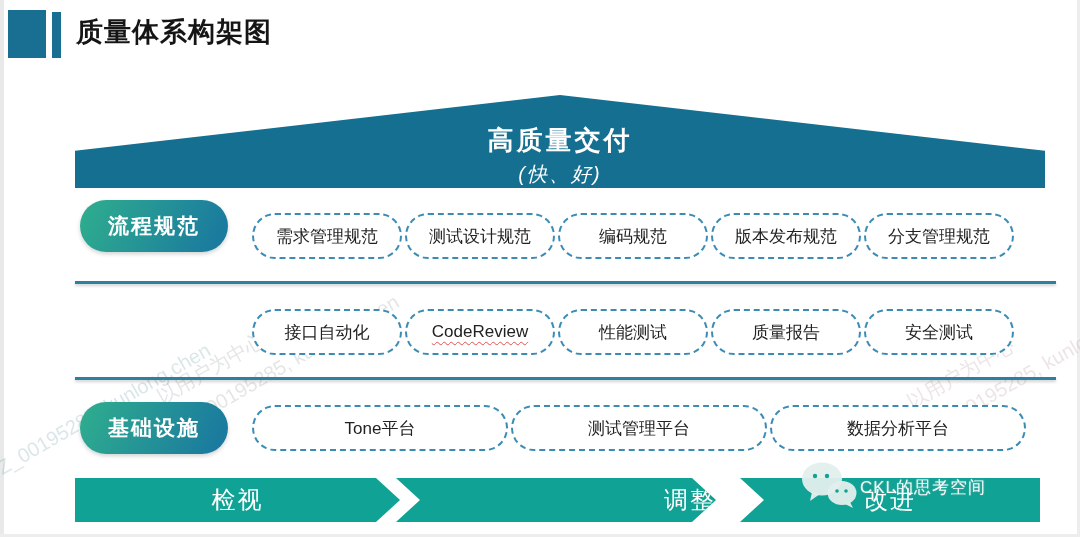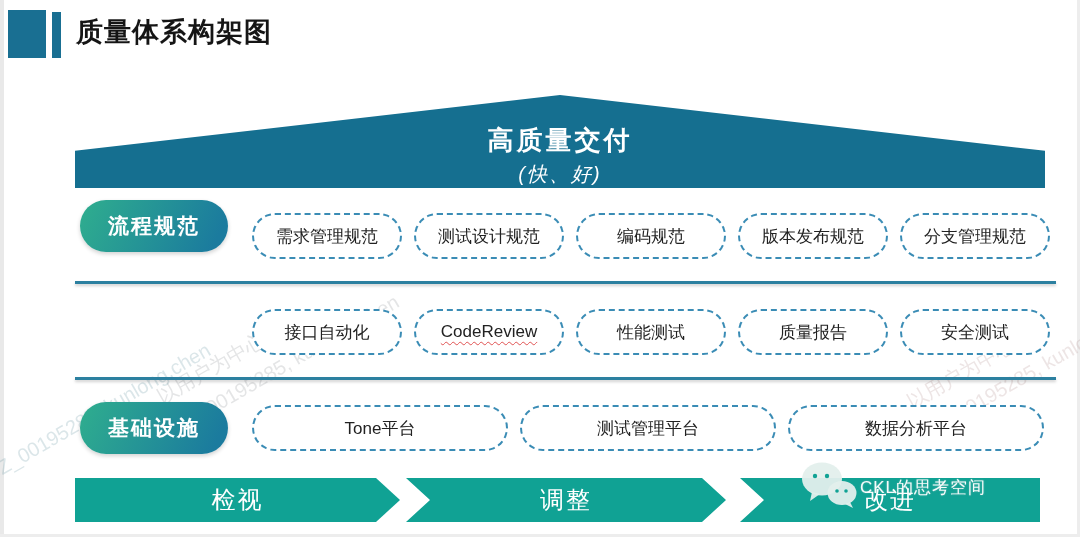--- a/index.html
+++ b/index.html
@@ -28,39 +28,39 @@
 
   
   .pill{
     position:absolute;left:80px;width:148px;height:52px;border-radius:26px;
     background:linear-gradient(115deg,#2fae8e 0%,#1b7b9e 90%);
     color:#fff;font-size:21px;font-weight:bold;letter-spacing:2px;
     display:flex;align-items:center;justify-content:center;
     box-shadow:0 2px 4px rgba(0,0,0,.18);
   }
   .pill-1{top:200px;} .pill-2{top:306px;} .pill-3{top:402px;}
-  .items{position:absolute;left:252px;display:flex;gap:12px;}
+  .items{position:absolute;left:252px;display:flex;gap:3px;}
   .items-1{top:213px;} .items-2{top:309px;} .items-3{top:405px;}
   .dashed-item{
     width:150px;height:46px;box-sizing:border-box;background:#fff;
     border:2px dashed #3a8cb5;border-radius:23px;
     display:flex;align-items:center;justify-content:center;
     font-size:17px;color:#222;white-space:nowrap;
   }
   .items-3 .dashed-item{width:256px;}
   .spellcheck{text-decoration:underline wavy #e05252 1px;text-underline-offset:4px;}
 
   .divider{position:absolute;left:75px;width:981px;height:3px;background:#2c80a0;box-shadow:0 2px 3px rgba(0,0,0,.18);}
   .divider-1{top:281px;} .divider-2{top:377px;}
 
   
   .seg{position:absolute;top:478px;height:44px;background:#10a294;color:#fff;
     display:flex;align-items:center;justify-content:center;font-size:24px;letter-spacing:2px;}
   .seg-1{left:75px;width:325px;clip-path:polygon(0 0,calc(100% - 24px) 0,100% 50%,calc(100% - 24px) 100%,0 100%);align-items:center;}
-  .seg-2{left:406px;width:320px;clip-path:polygon(0 0,calc(100% - 24px) 0,100% 50%,calc(100% - 24px) 100%,0 100%,24px 50%);}
+  .seg-2{left:396px;width:320px;clip-path:polygon(0 0,calc(100% - 24px) 0,100% 50%,calc(100% - 24px) 100%,0 100%,24px 50%);justify-content:flex-end;}
   .seg-3{left:740px;width:300px;clip-path:polygon(0 0,100% 0,100% 100%,0 100%,24px 50%);}
 
   
   .wm{position:absolute;transform:rotate(-30deg);font-size:20px;line-height:34px;white-space:nowrap;pointer-events:none;}
   .wm-a{left:150px;top:315px;color:rgba(150,155,160,0.26);}
   .wm-b{left:900px;top:320px;color:rgba(190,160,160,0.28);}
   .wm-c{left:-30px;top:395px;color:rgba(90,140,155,0.22);}
 
   
   .brand-wm{position:absolute;left:800px;top:460px;display:flex;align-items:center;pointer-events:none;}

